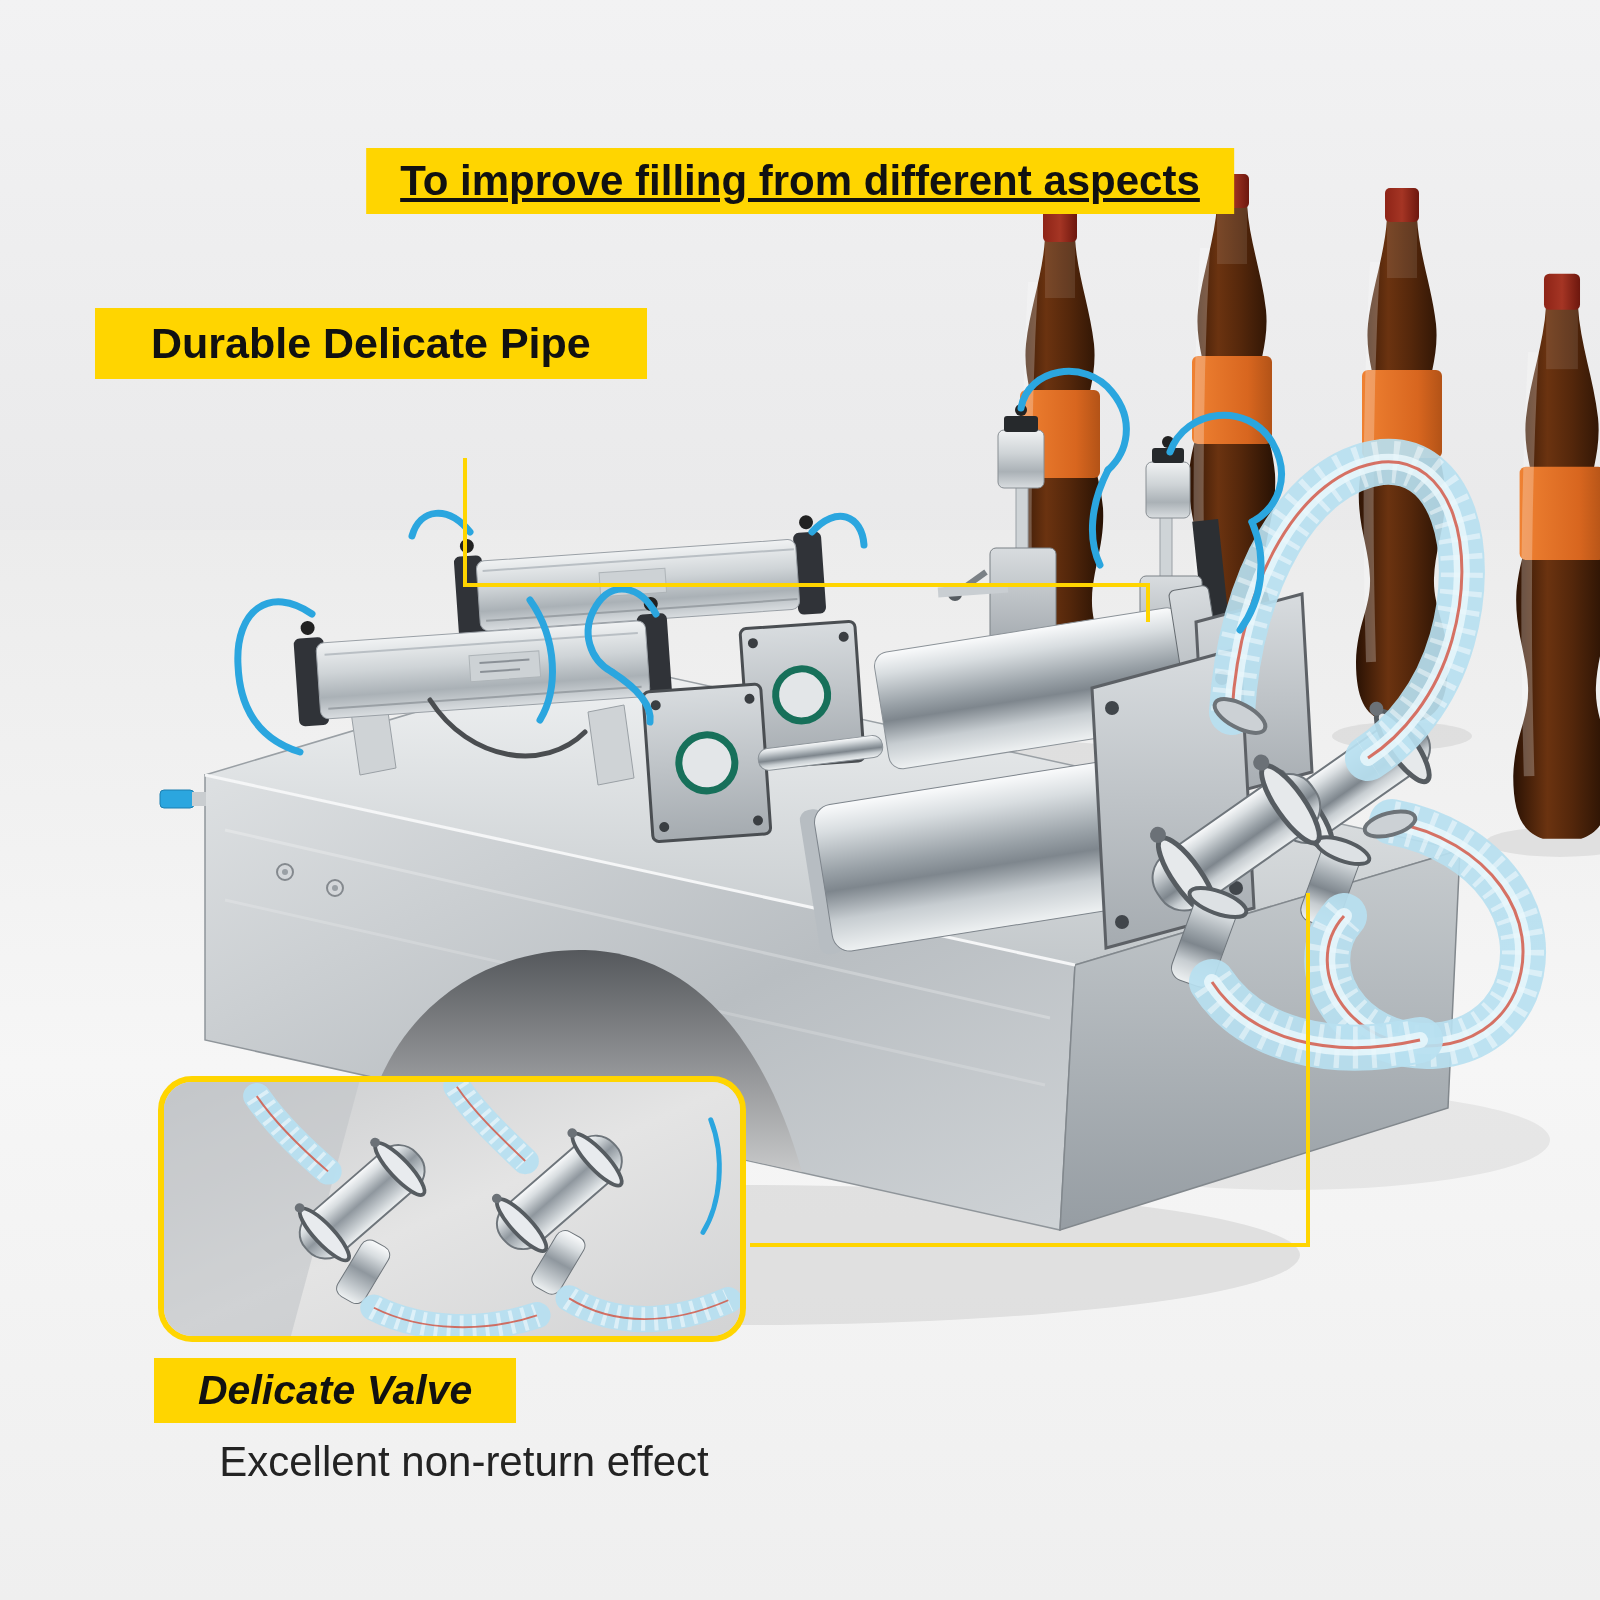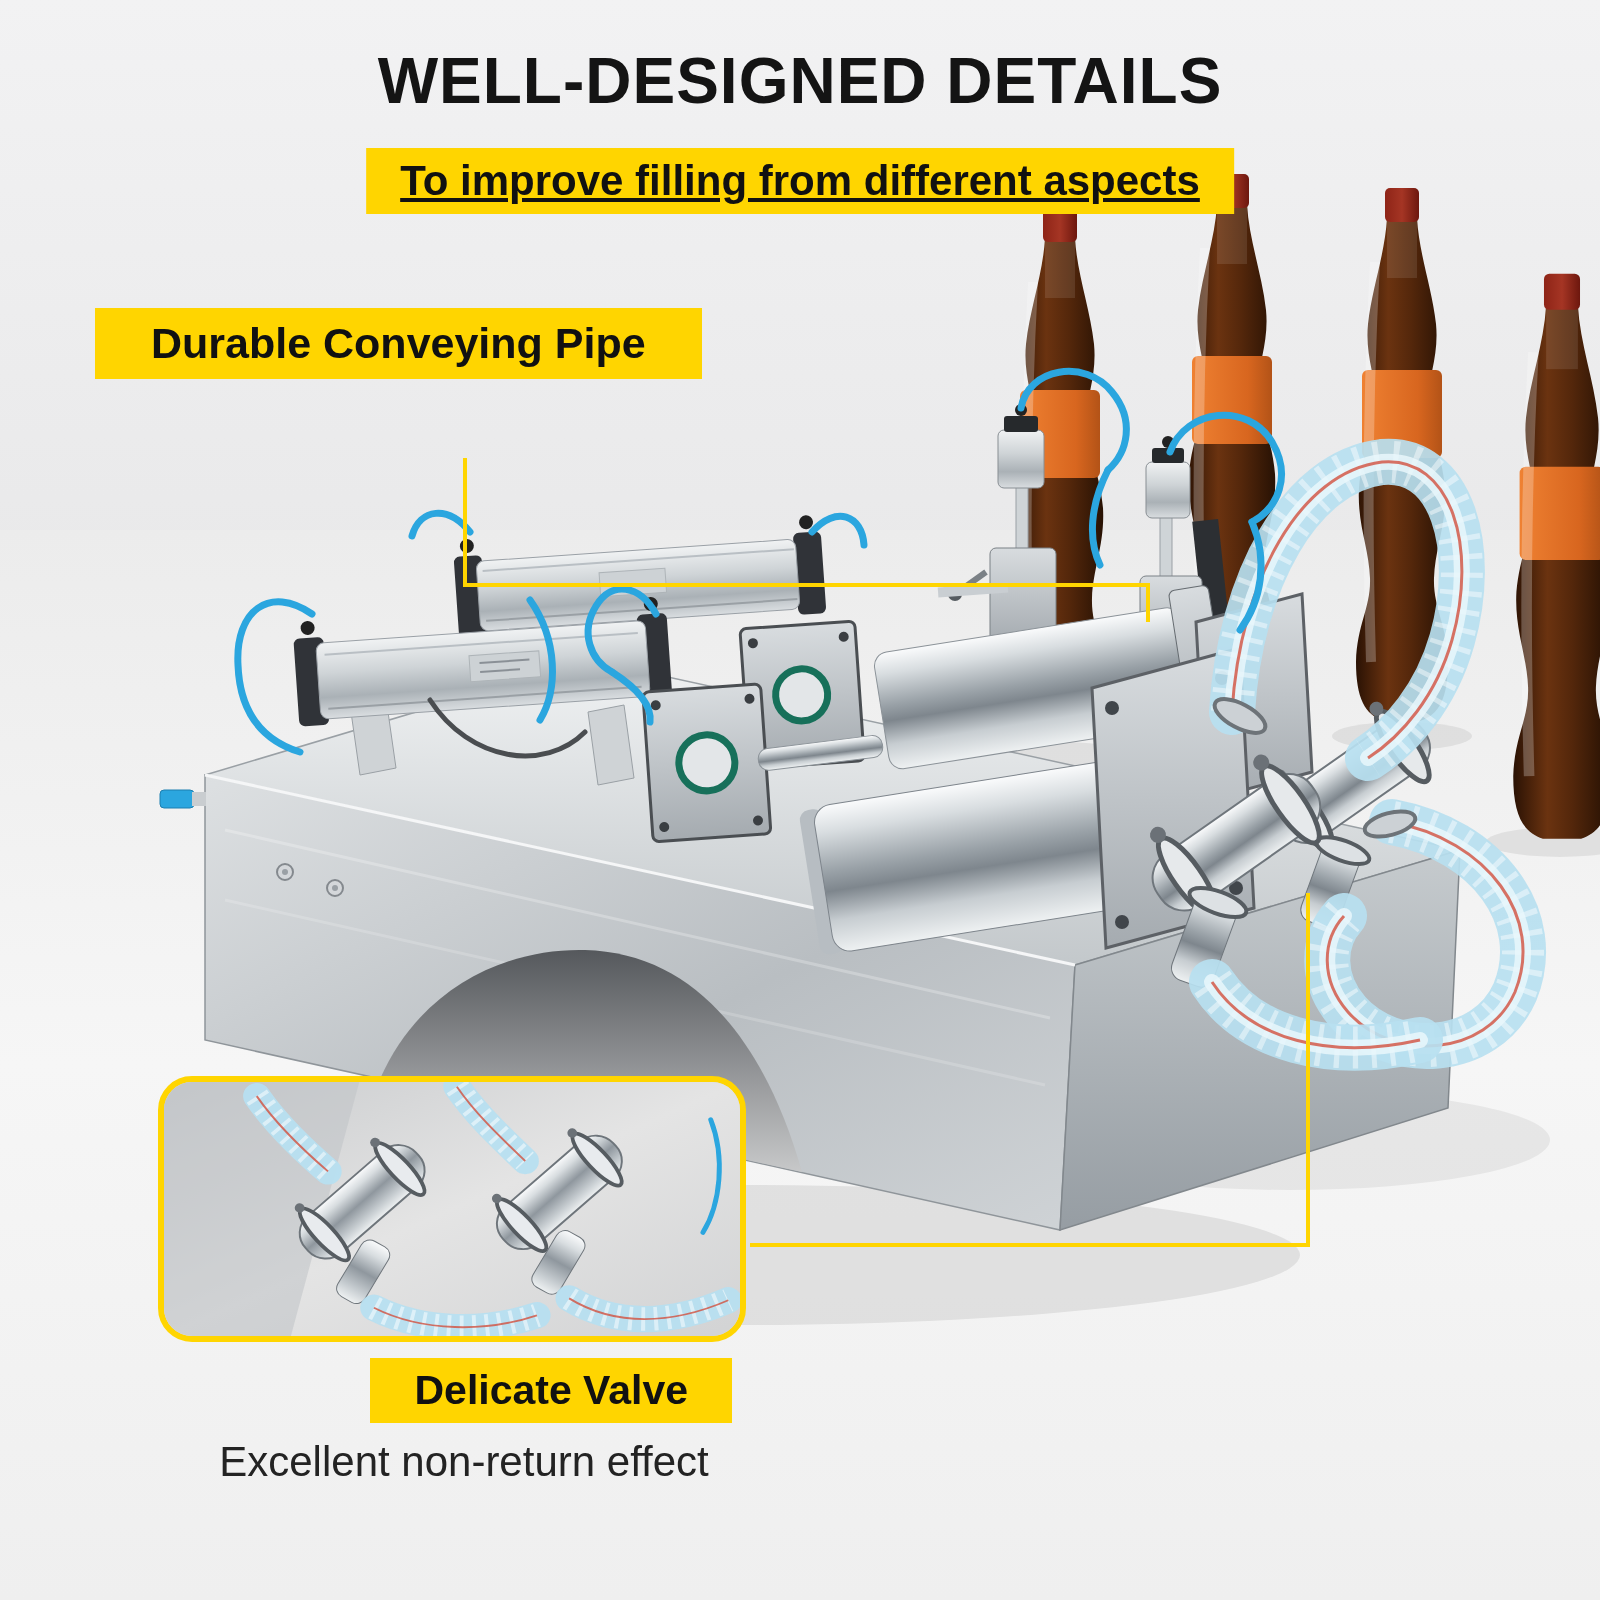--- a/index.html
+++ b/index.html
@@ -27,22 +27,22 @@
     position:absolute;left:86px;top:404px;z-index:6;font-size:43px;font-weight:400;
     color:#232323;white-space:nowrap;
   }
   .inset{
     position:absolute;left:158px;top:1076px;width:588px;height:266px;z-index:5;
     border:6px solid #FFD500;border-radius:34px;overflow:hidden;background:#d9dadb;
     box-sizing:border-box;
   }
   .inset svg{display:block;width:100%;height:100%;}
   .valve-label-row{
-    position:absolute;left:144px;top:1358px;width:588px;z-index:6;
-    display:flex;justify-content:flex-end;
+    position:absolute;left:154px;top:1358px;width:588px;z-index:6;
+    display:flex;justify-content:flex-start;font-style:italic;
   }
   .valve-label{
     background:#FFD500;padding:9px 44px;font-size:41px;font-weight:800;color:#111;
     white-space:nowrap;
   }
   .valve-desc-row{
     position:absolute;left:170px;top:1438px;width:588px;z-index:6;
     display:flex;justify-content:center;
   }
   .valve-desc{font-size:42px;font-weight:400;color:#232323;white-space:nowrap;}
@@ -305,24 +305,23 @@
       <path class="tube" d="M1021,408 C1028,368 1085,358 1112,392 C1135,420 1128,452 1108,470"></path>
       <path class="tube" d="M1170,452 C1186,408 1248,402 1272,442 C1292,476 1278,508 1252,522"></path>
       <path class="tube" d="M1108,470 C1090,505 1088,540 1100,565"></path>
       <path class="tube" d="M1252,522 C1268,560 1262,600 1240,630"></path>
     </g>
 
     <polyline class="callout" points="465,458 465,585 1148,585 1148,622"></polyline>
     <polyline class="callout" points="750,1245 1308,1245 1308,893"></polyline>
   </svg>
 
-  <div class="page-title">WELL-DESIGNED DETAILS</div>
   <div class="subtitle-bar">To improve filling from different aspects</div>
 
-  <div class="pipe-label">Durable Conveying Pipe</div>
+  <div class="pipe-label">Durable Delicate Pipe</div>
 
   <div class="inset">
     <svg viewBox="0 0 590 270" preserveAspectRatio="none">
       <defs>
         <linearGradient id="gInsetBg" x1="0" y1="0" x2="1" y2="1">
           <stop offset="0" stop-color="#c9cbcd"></stop>
             <stop offset=".5" stop-color="#e4e4e4"></stop>
             <stop offset="1" stop-color="#d2d3d4"></stop>
         </linearGradient>
         <linearGradient id="gChrome2" x1="0" y1="0" x2="0" y2="1">

